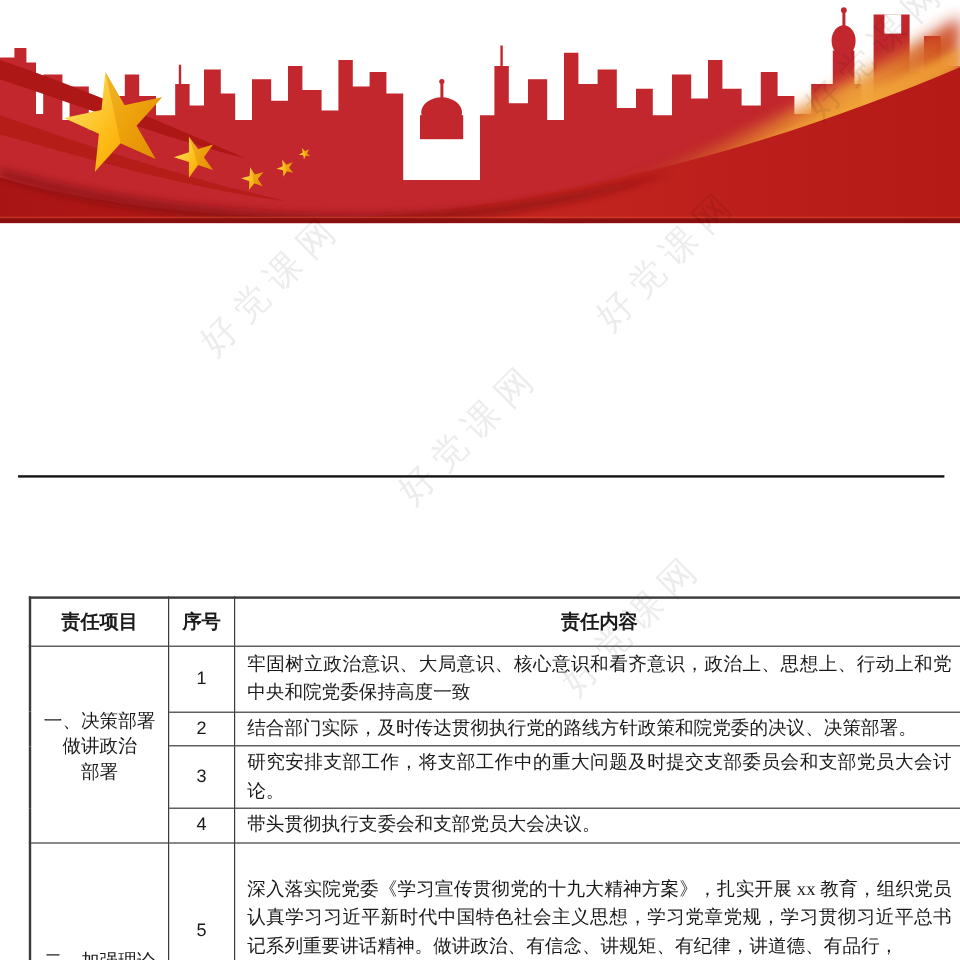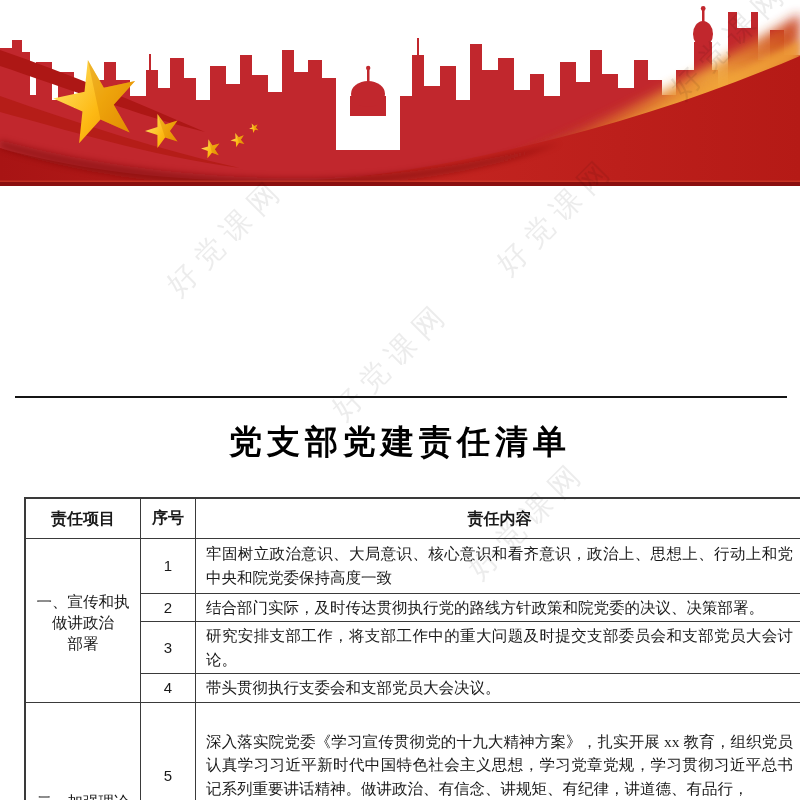--- a/index.html
+++ b/index.html
@@ -115,34 +115,33 @@
   </div>
 
   <div class="wm" style="left:226px;top:237px;">好党课网</div>
   <div class="wm" style="left:556px;top:216px;">好党课网</div>
   <div class="wm" style="left:391px;top:361px;">好党课网</div>
   <div class="wm" style="left:527px;top:520px;">好党课网</div>
   <div class="wm" style="left:730px;top:40px;">好党课网</div>
 
   <div class="top-rule"></div>
 
-  <div class="doc-title">党支部党建责任清单</div>
 
   <div class="tbl-wrap">
     <table class="resp">
       <tbody>
           <tr class="r-head">
         <td class="c-item">责任项目</td>
         <td class="c-no">序号</td>
         <td class="c-content" style="text-align:center;">责任内容</td>
       </tr>
 
       <tr class="r1">
         <td class="c-item group1-label" rowspan="4" style="padding-top:6px;">
-          <div>一、宣传和执</div>
+          <div>一、决策部署</div>
           <div>做讲政治</div>
           <div>部署</div>
         </td>
         <td class="c-no">1</td>
         <td class="c-content">牢固树立政治意识、大局意识、核心意识和看齐意识，政治上、思想上、行动上和党中央和院党委保持高度一致</td>
       </tr>
       <tr class="r2">
         <td class="c-no">2</td>
         <td class="c-content">结合部门实际，及时传达贯彻执行党的路线方针政策和院党委的决议、决策部署。</td>
       </tr>

